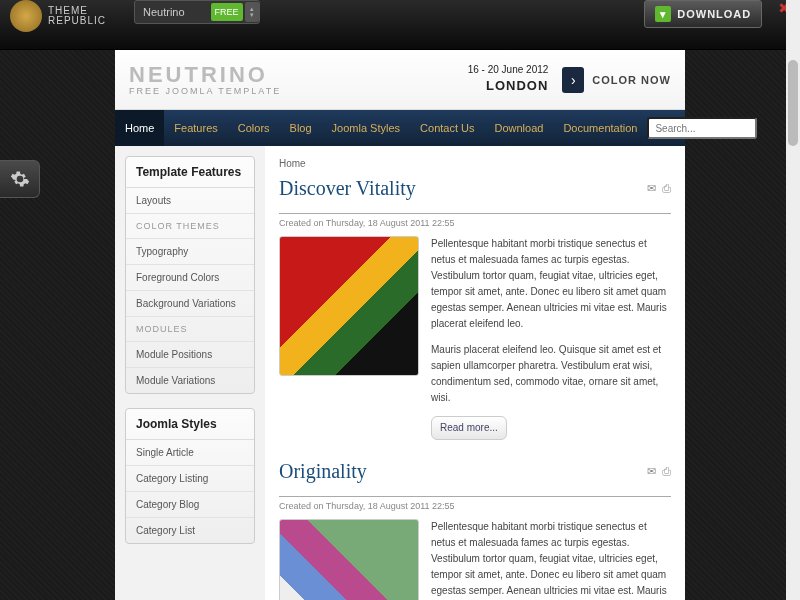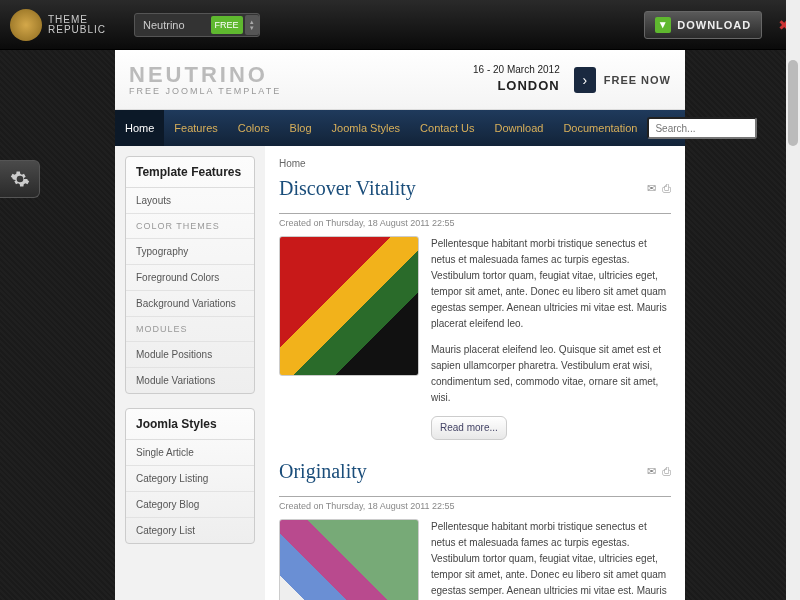--- a/index.html
+++ b/index.html
@@ -1,17 +1,17 @@
 <!DOCTYPE html>
 <html><head>
 <meta charset="utf-8">
 <style>
 *{margin:0;padding:0;box-sizing:border-box;font-family:Arial,Helvetica,sans-serif}
 body{background:#1a1a1a;background-image:repeating-linear-gradient(45deg,#1a1a1a,#1a1a1a 2px,#1f1f1f 2px,#1f1f1f 4px);width:800px;height:600px;overflow:hidden;position:relative}
-.topbar{height:50px;background:linear-gradient(#2a2a2a,#0a0a0a);display:flex;align-items:center;padding:0 10px;border-bottom:1px solid #000}
+.topbar{height:50px;background:linear-gradient(#2a2a2a,#0a0a0a);display:flex;align-items:flex-start;padding:0 10px;border-bottom:1px solid #000}
 .logo{display:flex;align-items:center;gap:6px}
 .logo-badge{width:32px;height:32px;background:radial-gradient(circle,#d4a84a,#8c6a1f);border-radius:50%;position:relative}
 .logo-text{color:#ccc;font-size:10px;line-height:1;letter-spacing:1px}
 .template-select{margin-left:28px;display:flex;align-items:center;background:#333;border:1px solid #555;border-radius:3px;height:24px}
 .template-select .name{color:#ccc;font-size:11px;padding:0 24px 0 8px}
 .free-tag{background:#5fb82f;color:#fff;font-size:9px;padding:4px 4px;margin:0 2px;border-radius:2px}
 .select-arrows{width:14px;height:20px;background:#555;border-radius:2px;display:flex;flex-direction:column;justify-content:center;align-items:center;color:#aaa;font-size:6px;line-height:1}
 .download-btn{margin-left:auto;display:flex;align-items:center;gap:6px;background:linear-gradient(#5a5a5a,#2a2a2a);border:1px solid #666;color:#eee;font-size:11px;font-weight:bold;padding:5px 10px;border-radius:3px;cursor:pointer;letter-spacing:1px}
 .dl-icon{width:16px;height:16px;background:#5fb82f;border-radius:2px;display:flex;align-items:center;justify-content:center;color:#fff;font-size:10px}
 .close-x{margin-left:16px;color:#c33;font-size:14px;cursor:pointer}
@@ -82,26 +82,26 @@
     </svg>
 </div>
 
 <div class="page">
   <div class="header">
     <div>
       <div class="site-title">NEUTRINO</div>
       <div class="site-sub">FREE JOOMLA TEMPLATE</div>
     </div>
     <div class="event-box">
-      <div>16 - 20 March 2012</div>
+      <div>16 - 20 June 2012</div>
       <div class="city">LONDON</div>
     </div>
     <div class="book-btn">
       <div class="book-arrow">›</div>
-      <div class="book-label">FREE NOW</div>
+      <div class="book-label">COLOR NOW</div>
     </div>
   </div>
 
   <div class="navbar">
     <div class="nav-item active">Home</div>
     <div class="nav-item">Features</div>
     <div class="nav-item">Colors</div>
     <div class="nav-item">Blog</div>
     <div class="nav-item">Joomla Styles</div>
     <div class="nav-item">Contact Us</div>

